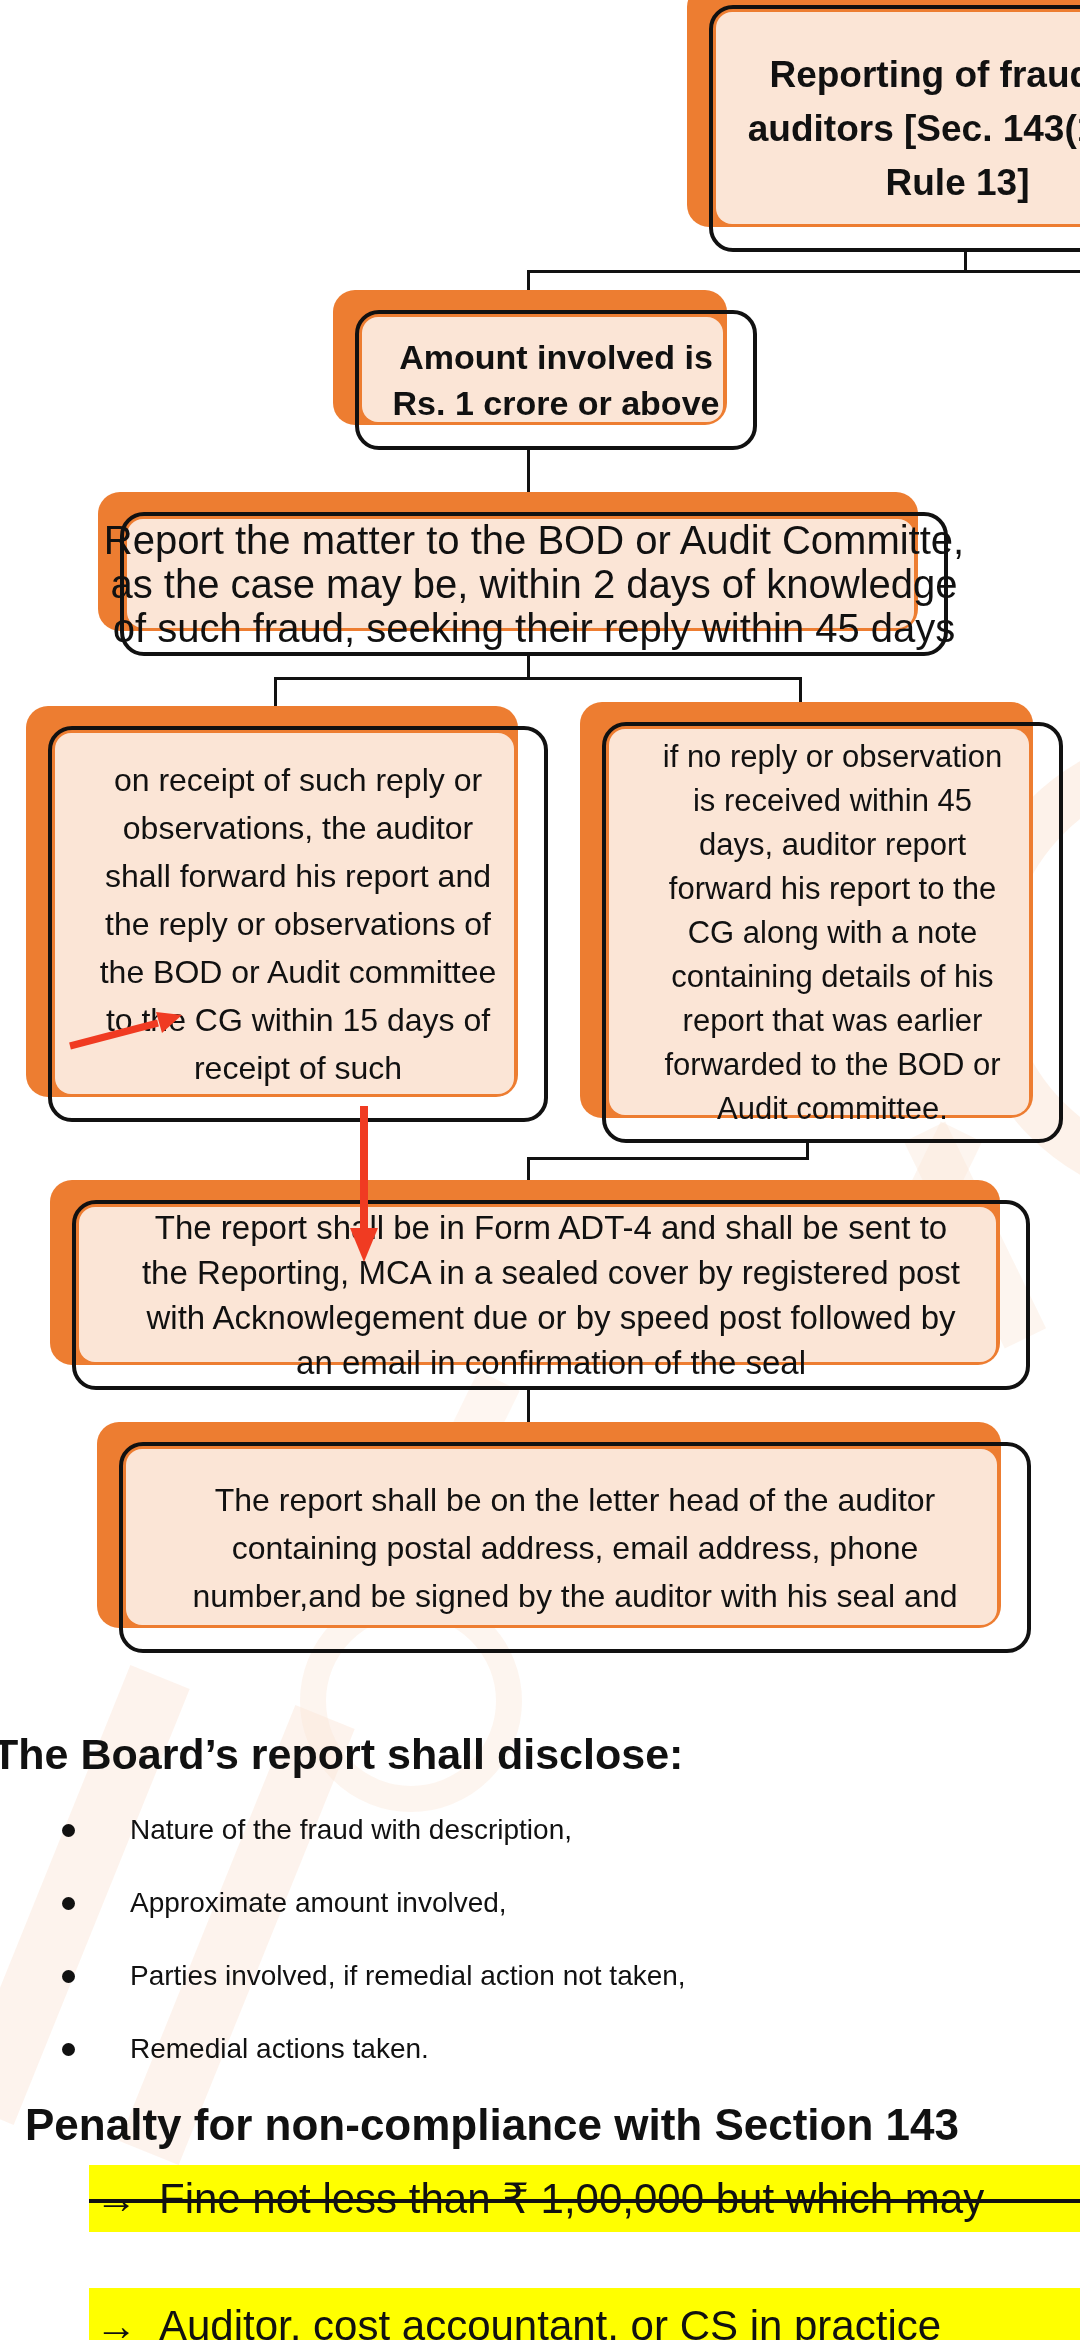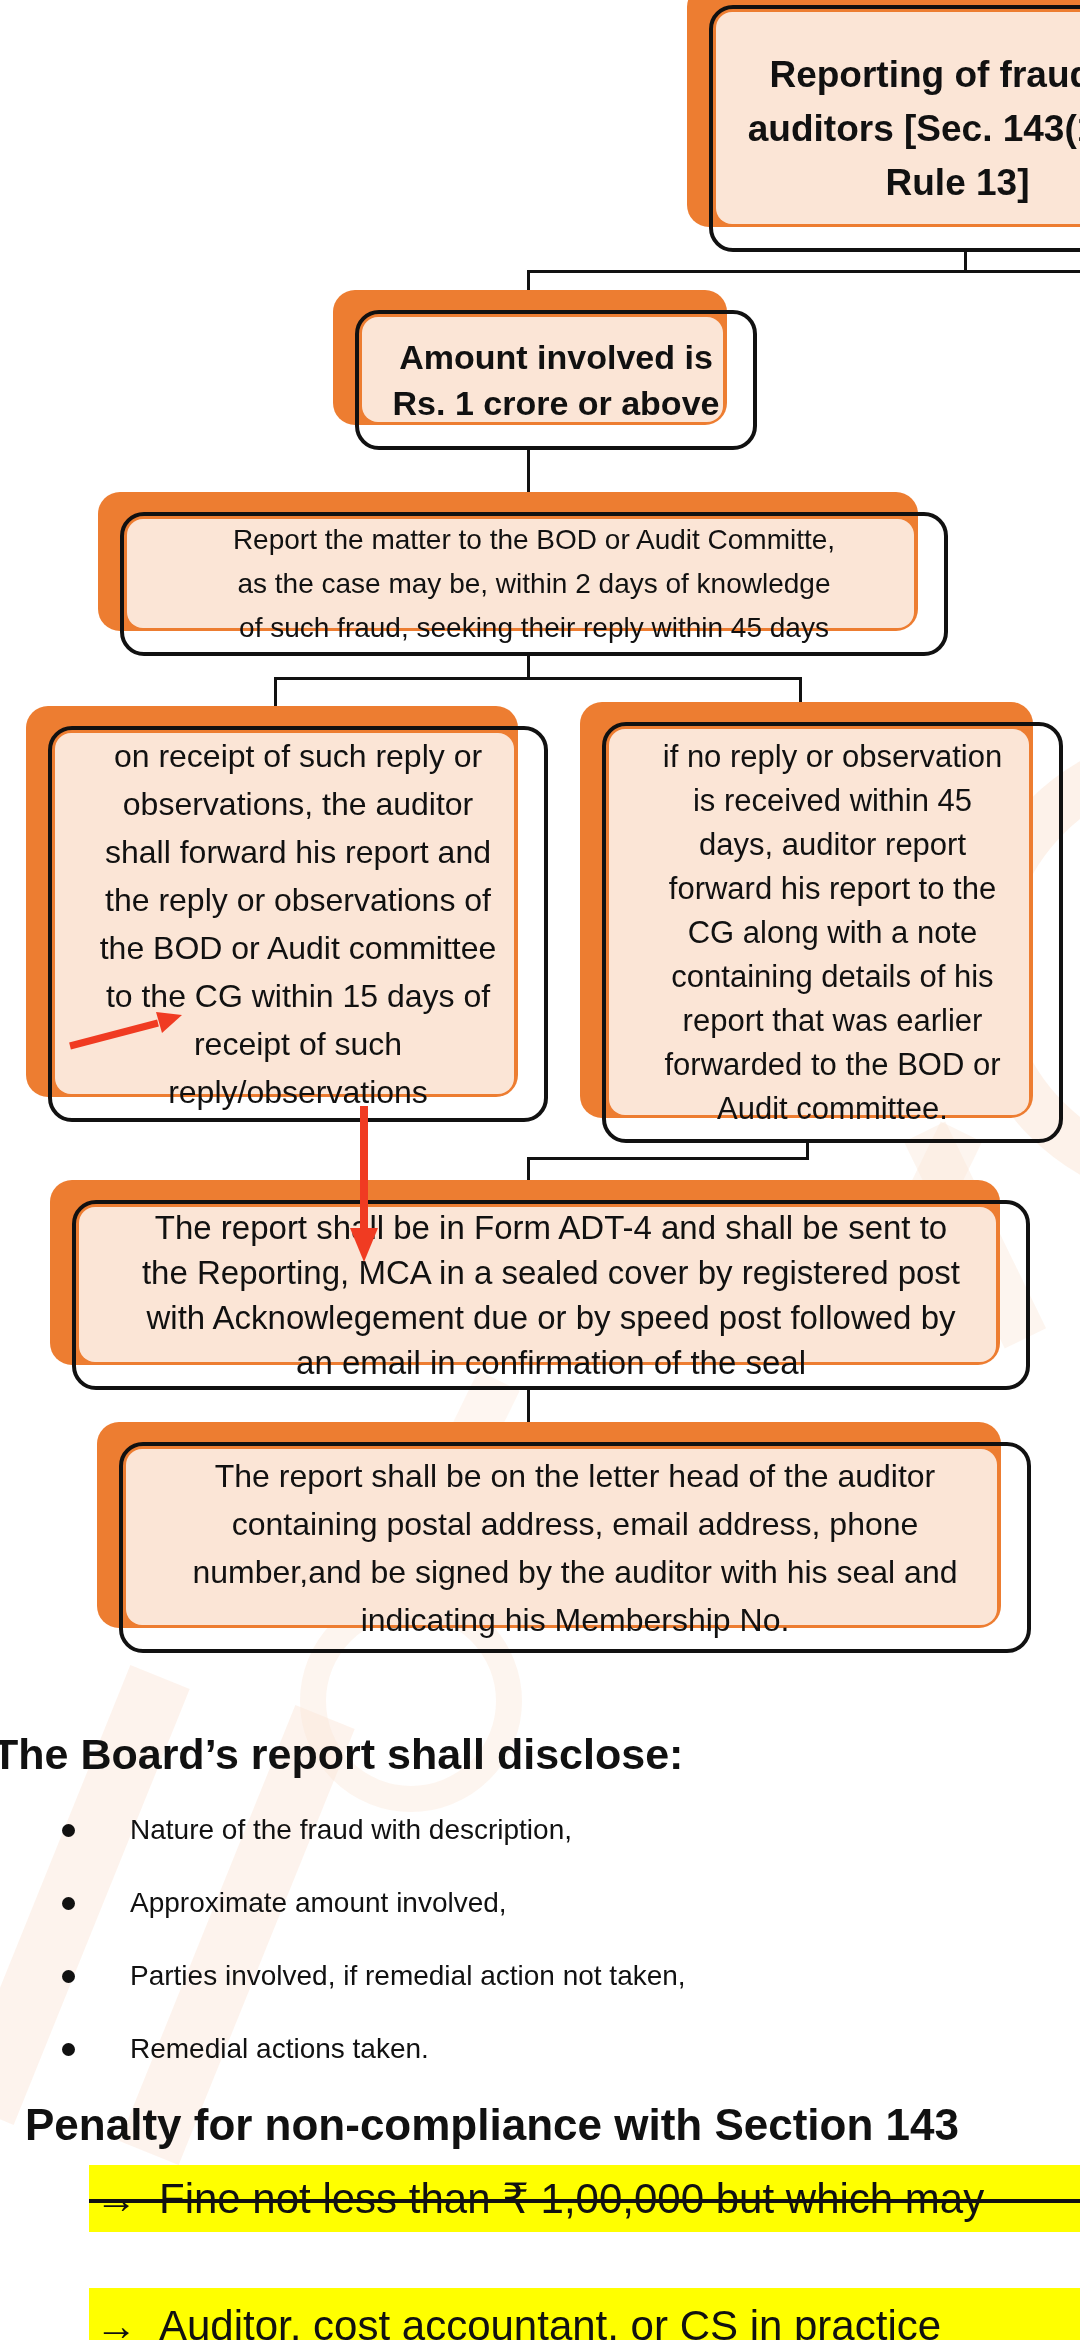--- a/index.html
+++ b/index.html
@@ -15,21 +15,21 @@
   
   .fbox{position:absolute;z-index:2;}
   .fbox-shadow{position:absolute;left:-22px;top:-20px;right:30px;bottom:25px;background:#ED7D31;border-radius:22px;}
   .fbox-body{position:absolute;inset:0;border:4px solid #111;border-radius:24px;background:transparent;}
   .fbox-fill{position:absolute;left:3px;top:3px;right:30px;bottom:24px;background:#FBE5D6;border-radius:16px;}
   .fbox-text{position:relative;width:100%;height:100%;display:flex;flex-direction:column;
              justify-content:center;align-items:center;text-align:center;}
   .fbox-text div{white-space:nowrap;}
   .t-title{font-weight:bold;font-size:37px;line-height:54px;}
   .t-amount{font-weight:bold;font-size:34px;line-height:46px;}
-  .t-report{font-size:28px;line-height:44px;}
+  .t-report{font-size:40px;line-height:44px;}
   .t-reply{font-size:32px;line-height:48px;}
   .t-noreply{font-size:31px;line-height:44px;border-radius:7px;}
   .t-adt{font-size:33px;line-height:45px;}
   .t-letter{font-size:32px;line-height:48px;}
   
   .red-arrow{position:absolute;z-index:5;}
   
   .heading{position:absolute;z-index:2;font-weight:bold;font-size:43px;line-height:52px;white-space:nowrap;}
   .heading2{position:absolute;z-index:2;font-weight:bold;font-size:44px;line-height:54px;white-space:nowrap;}
   .bullet-row{position:absolute;z-index:2;}
@@ -106,21 +106,20 @@
     <div class="fbox-body">
       <div class="fbox-fill"></div>
       <div class="fbox-text t-reply">
           <div>on receipt of such reply or</div>
           <div>observations, the auditor</div>
           <div>shall forward his report and</div>
           <div>the reply or observations of</div>
           <div>the BOD or Audit committee</div>
           <div>to the CG within 15 days of</div>
           <div>receipt of such</div>
-          <div>reply/observations</div>
         </div>
     </div>
   </div>
 
   <div class="fbox" style="left:602px;top:722px;width:461px;height:421px;">
     <div class="fbox-shadow"></div>
     <div class="fbox-body">
       <div class="fbox-fill"></div>
       <div class="fbox-text t-noreply">
           <div>if no reply or observation</div>
@@ -150,21 +149,20 @@
   </div>
 
   <div class="fbox" style="left:90px;top:1442px;width:912px;height:211px;margin-left:29px;">
     <div class="fbox-shadow"></div>
     <div class="fbox-body">
       <div class="fbox-fill"></div>
       <div class="fbox-text t-letter">
           <div>The report shall be on the letter head of the auditor</div>
           <div>containing postal address, email address, phone</div>
           <div>number,and be signed by the auditor with his seal and</div>
-          <div>indicating his Membership No.</div>
         </div>
     </div>
   </div>
 
   <svg class="red-arrow" style="left:58px;top:1002px;" width="140" height="56" viewBox="0 0 140 56">
     <line x1="12" y1="44" x2="100" y2="21" stroke="#F03B22" stroke-width="7"></line>
     <polygon points="124,13 98,10 104,31" fill="#F03B22"></polygon>
   </svg>
   <svg class="red-arrow" style="left:348px;top:1106px;" width="32" height="160" viewBox="0 0 32 160">
     <rect x="12" y="0" width="8" height="126" fill="#F03B22"></rect>

